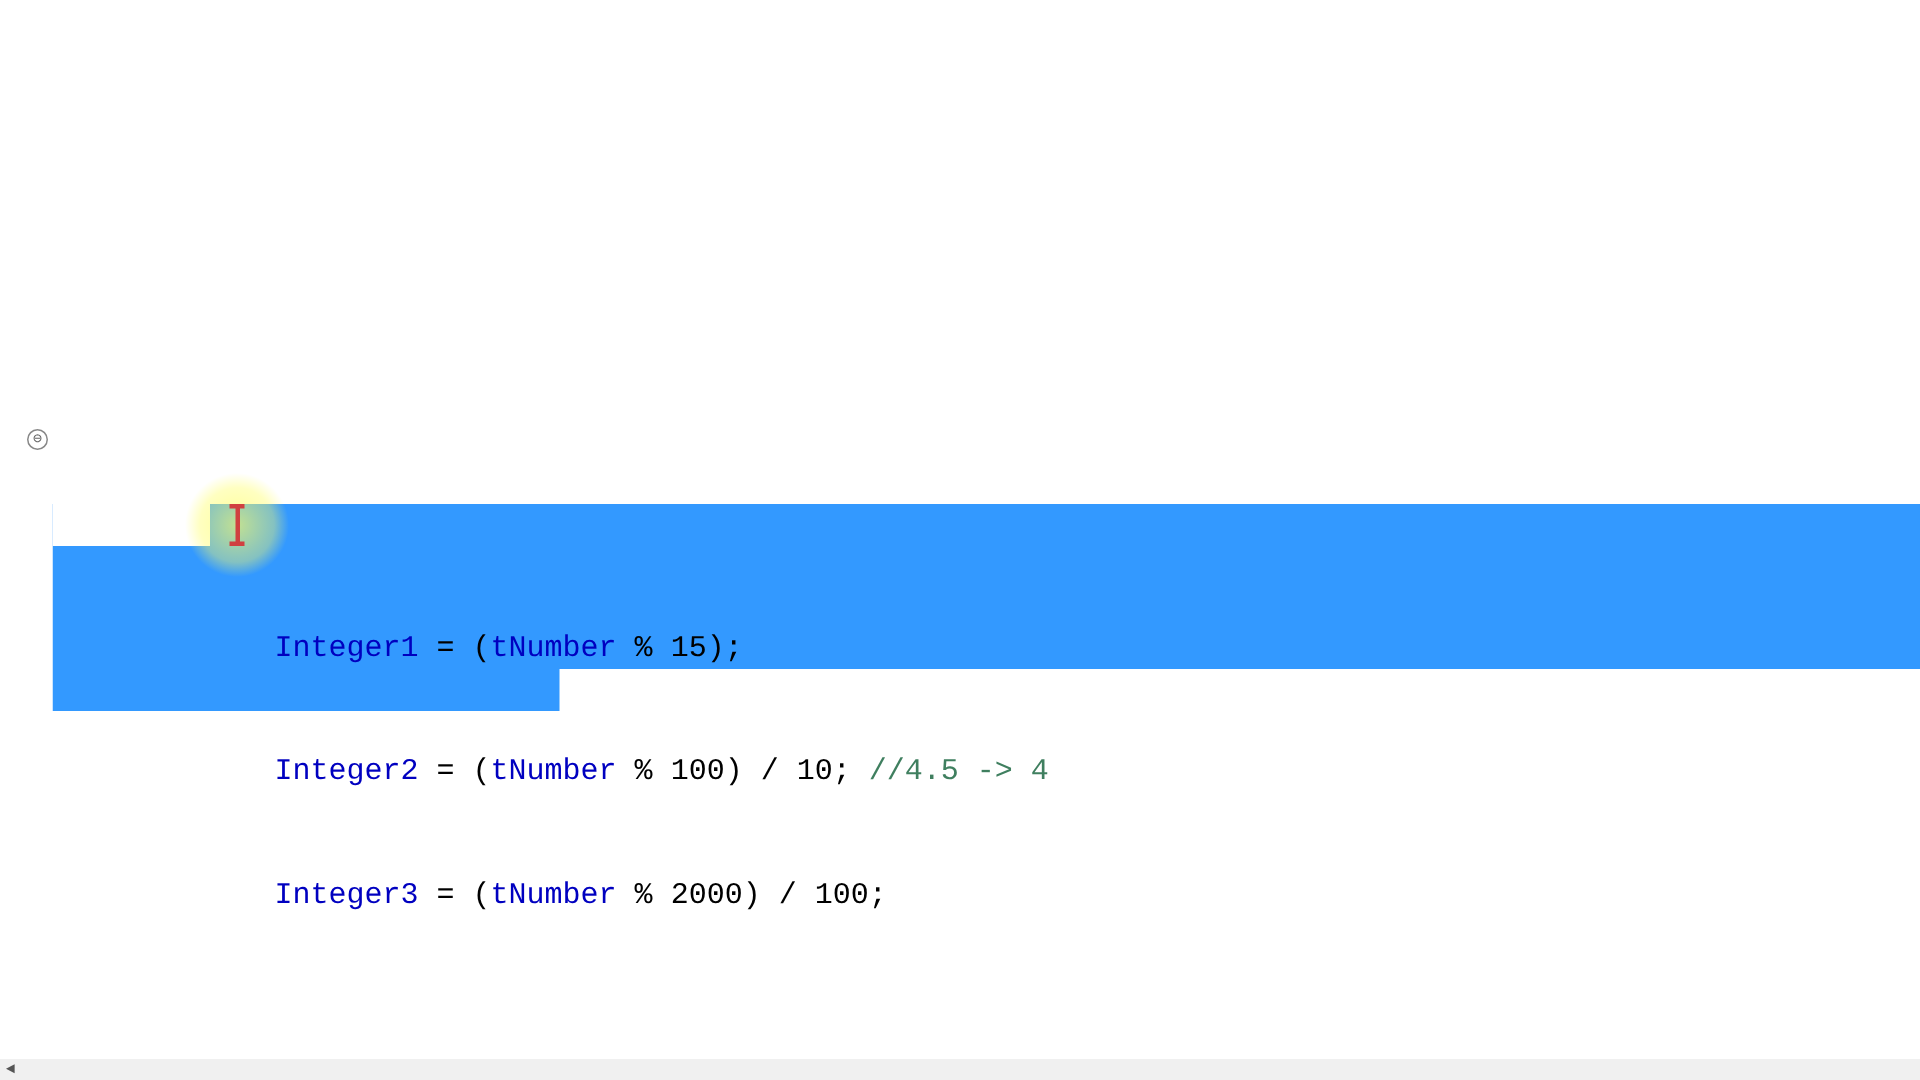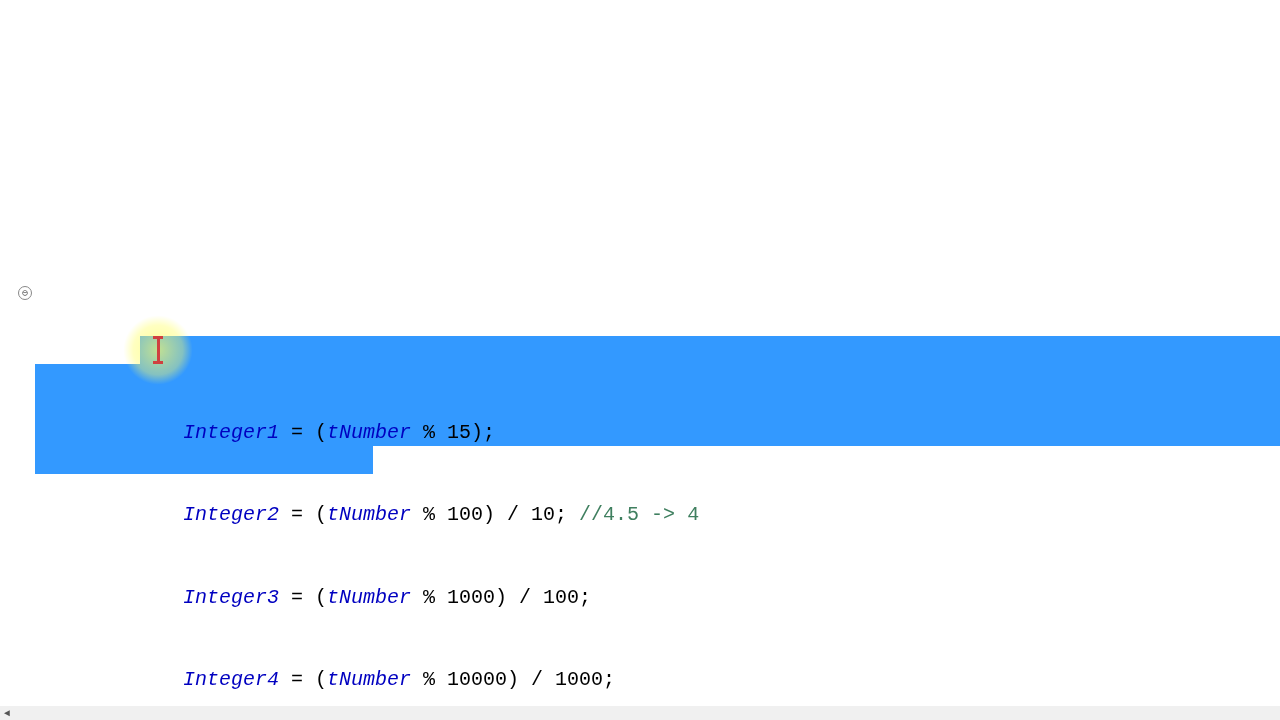--- a/index.html
+++ b/index.html
@@ -41,21 +41,21 @@
       position: relative;
       padding-top: 6px;
       line-height: 27.5px;
       white-space: pre;
       overflow: hidden;
     }
     .code-line {
       height: 27.5px;
       padding-left: 4px;
     }
-    .field { color: #0000c0; font-style: italic; }
+    .field { color: #0000c0; }
     .comment { color: #3f7f5f; }
     .plain { color: #000000; }
     .cursor-highlight {
       position: absolute;
       width: 70px;
       height: 70px;
       border-radius: 50%;
       background: radial-gradient(circle, rgba(255,255,100,0.7) 0%, rgba(255,255,100,0.4) 50%, rgba(255,255,100,0) 70%);
       z-index: 10;
       pointer-events: none;
@@ -122,22 +122,21 @@
     <div class="sel-bg" style="left:0; top:336px; width:105px; height:27.5px; background:#fff;"></div>
 
     
     <div class="cursor-highlight" style="left:88px; top:315px;"></div>
     <div class="text-cursor" style="left:122px; top:338px;"></div>
 
     <div class="code-content">
       
       <div class="code-line"><span class="plain">            </span><span class="field">Integer1</span><span class="plain"> = (</span><span class="field">tNumber</span><span class="plain"> % 15);</span></div>
       <div class="code-line"><span class="plain">            </span><span class="field">Integer2</span><span class="plain"> = (</span><span class="field">tNumber</span><span class="plain"> % 100) / 10; </span><span class="comment">//4.5 -&gt; 4</span></div>
-      <div class="code-line"><span class="plain">            </span><span class="field">Integer3</span><span class="plain"> = (</span><span class="field">tNumber</span><span class="plain"> % 1000) / 100;</span></div>
-      <div class="code-line"><span class="plain">            </span><span class="field">Integer4</span><span class="plain"> = (</span><span class="field">tNumber</span><span class="plain"> % 10000) / 1000;</span></div>
+      <div class="code-line"><span class="plain">            </span><span class="field">Integer3</span><span class="plain"> = (</span><span class="field">tNumber</span><span class="plain"> % 2000) / 100;</span></div>
       
       
       
       
       
       
       
       
       
       

